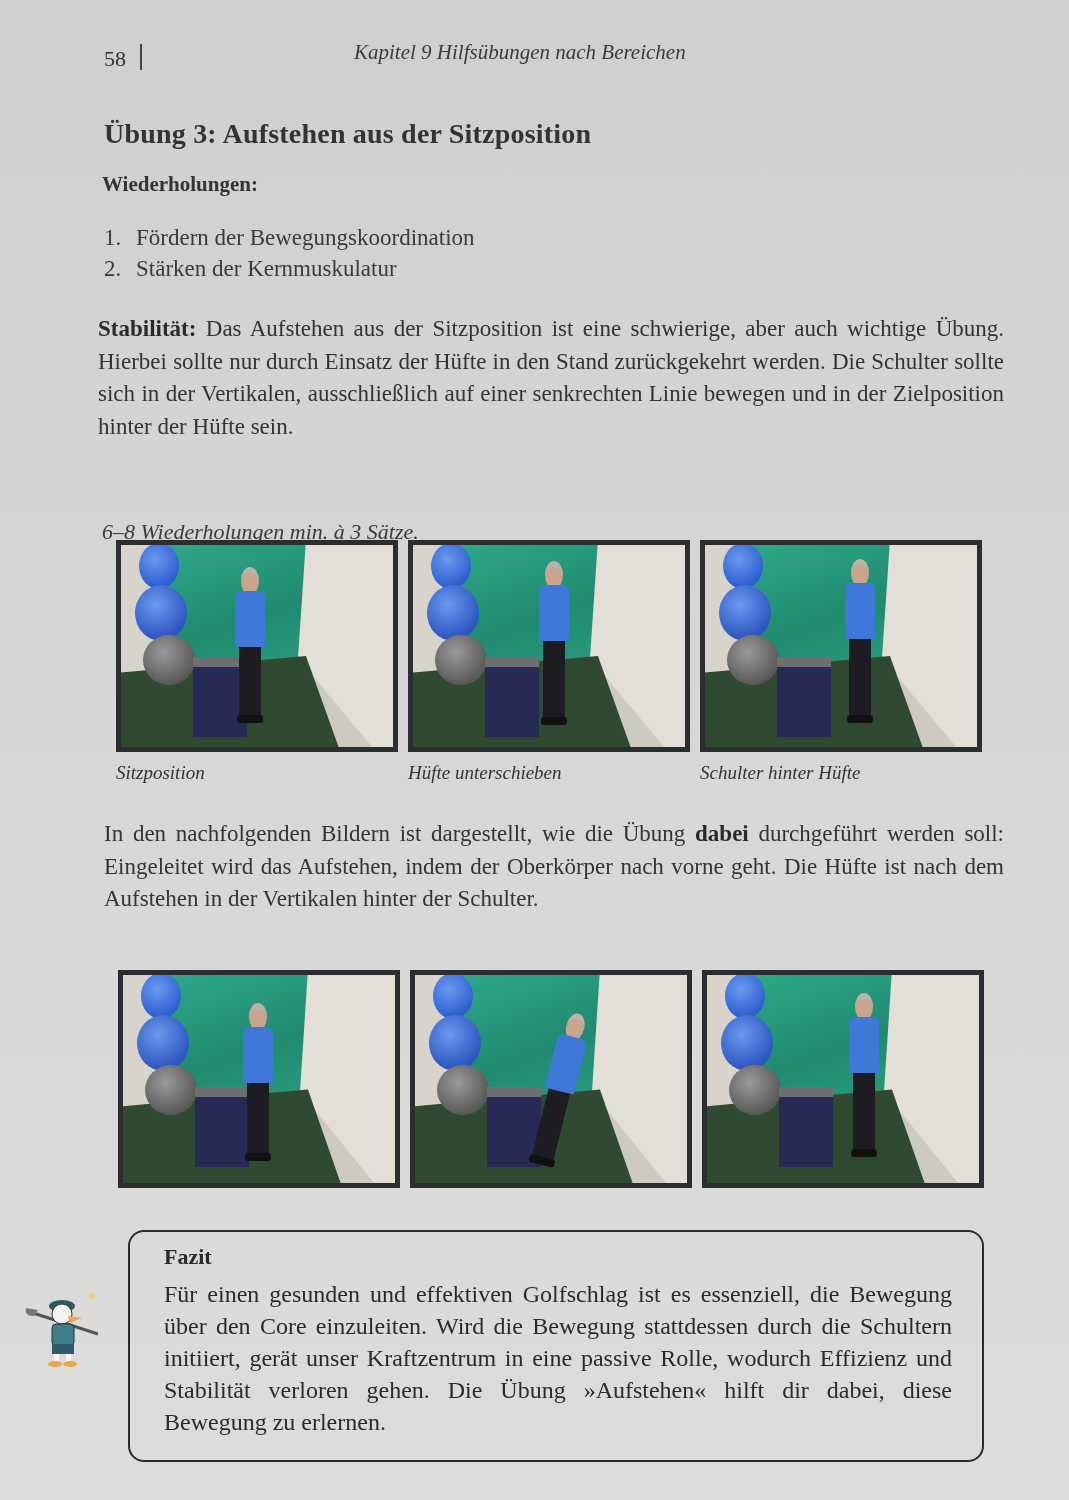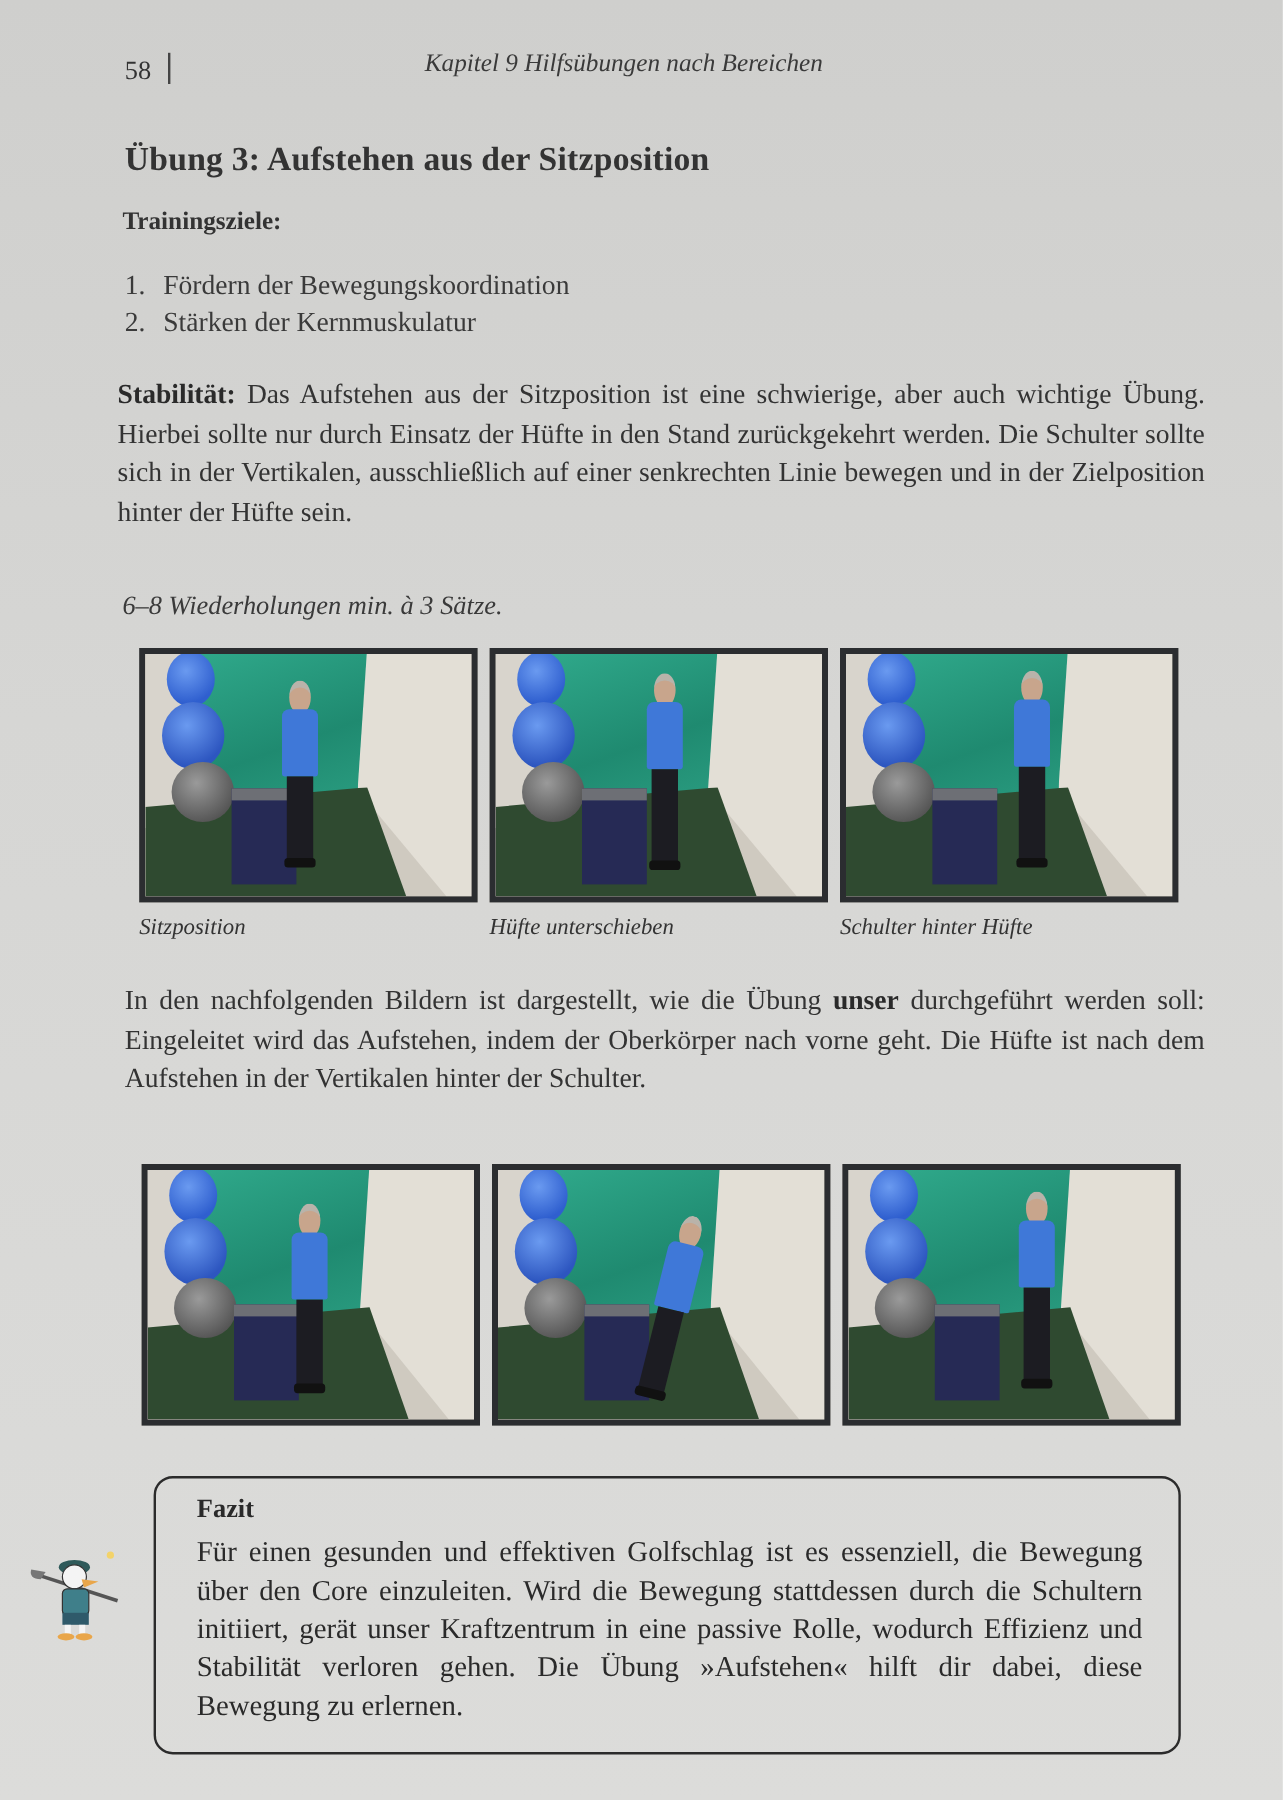--- a/index.html
+++ b/index.html
@@ -17,21 +17,21 @@
     .running-head { position: absolute; left: 250px; top: 0; font-style: italic; font-size: 21px; color: #3a3a3a; }
 
     .title { position: absolute; left: 104px; top: 118px; font-size: 28px; font-weight: bold; color: #333; letter-spacing: 0.2px; }
     .subhead { position: absolute; left: 102px; top: 172px; font-size: 21px; font-weight: bold; color: #333; }
     .goals { position: absolute; left: 104px; top: 222px; font-size: 23px; line-height: 31px; color: #3a3a3a; margin: 0; padding: 0; list-style: none; }
     .goals li .num { display: inline-block; width: 32px; }
 
     .para { position: absolute; left: 98px; width: 906px; font-size: 23px; line-height: 32.5px; color: #333; text-align: justify; margin: 0; }
     .para b { color: #2a2a2a; }
     .p1 { top: 313px; }
-    .reps { position: absolute; left: 102px; top: 492px; font-size: 22px; font-style: italic; color: #3a3a3a; }
+    .reps { position: absolute; left: 102px; top: 519px; font-size: 22px; font-style: italic; color: #3a3a3a; }
     .p2 { top: 818px; left: 104px; width: 900px; }
 
     .photo-row { position: absolute; display: flex; }
     .row1 { left: 116px; top: 540px; gap: 10px; }
     .row2 { left: 118px; top: 970px; gap: 10px; }
     .photo {
       width: 282px; height: 212px; box-sizing: border-box;
       border: 5px solid #2b2d30; position: relative; overflow: hidden;
       background: #cfcac0;
     }
@@ -67,21 +67,21 @@
 
 <div class="page">
 
   <div class="header">
     <span class="page-num">58</span>
     <span class="page-num-sep"></span>
     <span class="running-head">Kapitel 9  Hilfsübungen nach Bereichen</span>
   </div>
 
   <div class="title">Übung 3: Aufstehen aus der Sitzposition</div>
-  <div class="subhead">Trainingsziele:</div>
+  <div class="subhead">Wiederholungen:</div>
 
   <ol class="goals">
     <li><span class="num">1.</span><span>Fördern der Bewegungskoordination</span></li>
     <li><span class="num">2.</span><span>Stärken der Kernmuskulatur</span></li>
   </ol>
 
   <p class="para p1"><b>Stabilität:</b><span> Das Aufstehen aus der Sitzposition ist eine schwierige, aber auch wichtige Übung. Hierbei sollte nur durch Einsatz der Hüfte in den Stand zurückgekehrt werden. Die Schulter sollte sich in der Vertikalen, ausschließlich auf einer senkrechten Linie bewegen und in der Zielposition hinter der Hüfte sein.</span></p>
 
   <div class="reps">6–8 Wiederholungen min. à 3 Sätze.</div>
 
@@ -133,21 +133,21 @@
           <div class="legs"></div>
           <div class="feet"></div>
         </div>
     </div>
   </div>
 
   <div class="caption" style="left:116px;">Sitzposition</div>
   <div class="caption" style="left:408px;">Hüfte unterschieben</div>
   <div class="caption" style="left:700px;">Schulter hinter Hüfte</div>
 
-  <p class="para p2"><span>In den nachfolgenden Bildern ist dargestellt, wie die Übung </span><b>unser</b><span> durchgeführt werden soll: Eingeleitet wird das Aufstehen, indem der Oberkörper nach vorne geht. Die Hüfte ist nach dem Aufstehen in der Vertikalen hinter der Schulter.</span></p>
+  <p class="para p2"><span>In den nachfolgenden Bildern ist dargestellt, wie die Übung </span><b>dabei</b><span> durchgeführt werden soll: Eingeleitet wird das Aufstehen, indem der Oberkörper nach vorne geht. Die Hüfte ist nach dem Aufstehen in der Vertikalen hinter der Schulter.</span></p>
 
   <div class="photo-row row2">
     <div class="photo" title="Person sitting on box">
       <div class="wall-left"></div>
         <div class="green"></div>
         <div class="wall-right"></div>
         <div class="floor"></div>
       <div class="ball1"></div>
         <div class="ball2"></div>
         <div class="ball3"></div>

